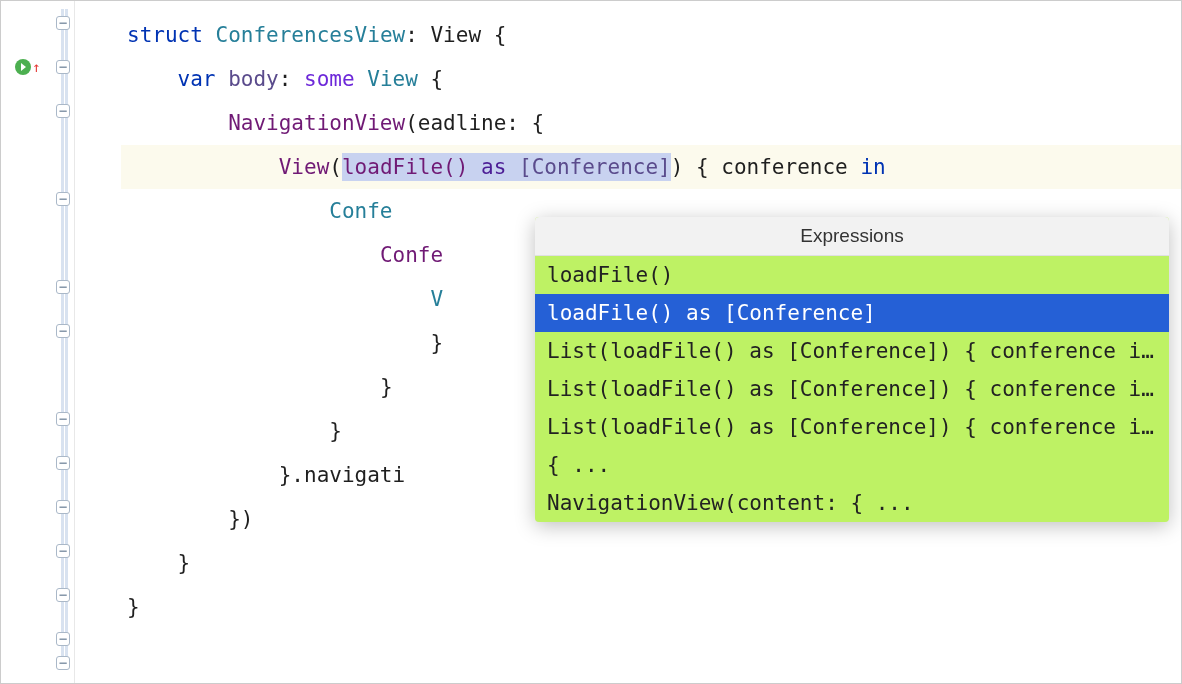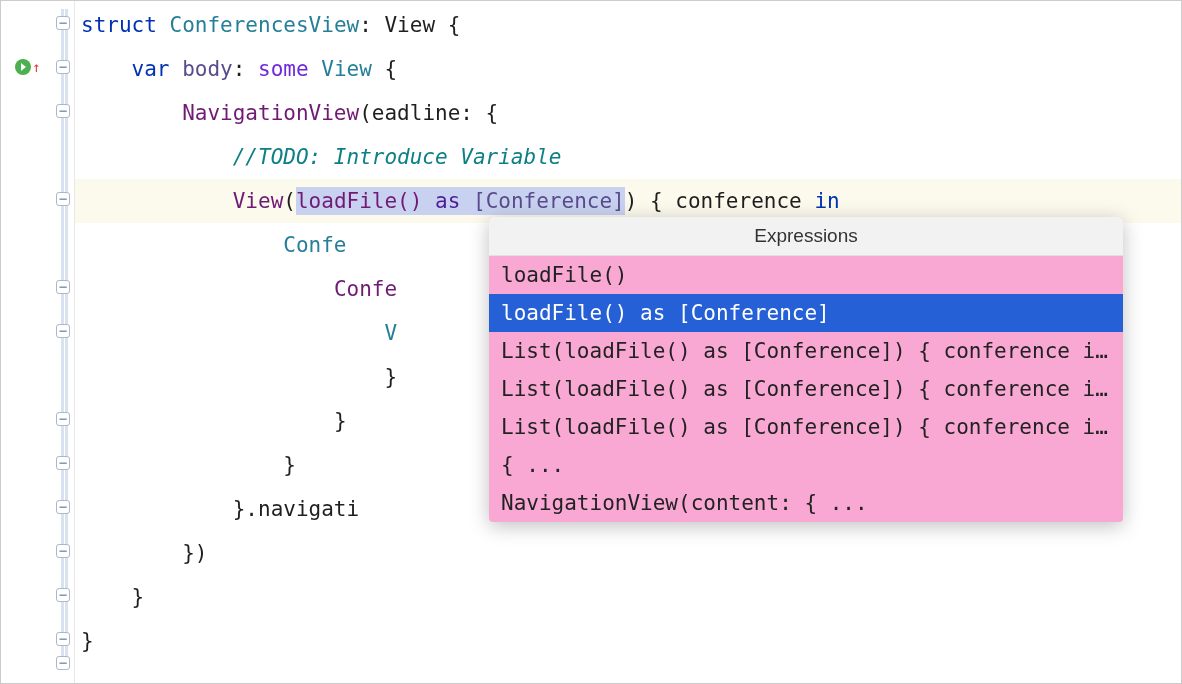--- a/index.html
+++ b/index.html
@@ -97,21 +97,22 @@
       content: "–";
       color: #8899ab;
       font-size: 12px;
       line-height: 1;
       font-weight: bold;
     }
     
     .code-area {
       flex: 1;
       position: relative;
-      padding-top: 2px;
+      padding-top: 12px;
+      margin-left: 46px;
     }
     
     .code-line {
       height: 44px;
       line-height: 44px;
       white-space: pre;
       padding-left: 6px;
     }
     
     .highlighted-line {
@@ -132,21 +133,21 @@
     .selection-highlight {
       background: #c8d2f0;
       padding: 2px 0;
     }
     
     .popup {
       position: absolute;
       left: 414px;
       top: 216px;
       width: 634px;
-      background: #f9a8d4;
+      background: #bef264;
       box-shadow: 0 4px 20px rgba(0,0,0,0.25);
       border-radius: 4px;
       overflow: hidden;
       z-index: 100;
       font-family: -apple-system, BlinkMacSystemFont, 'Segoe UI', sans-serif;
     }
     
     .popup-header {
       background: #f2f2f2;
       border-bottom: 1px solid #e0e0e0;
@@ -200,21 +201,20 @@
     </div>
   </div>
 
   <div class="code-area">
     <div class="code-line"><span class="kw-struct">struct</span> <span class="type-name">ConferencesView</span><span class="plain">: View {</span></div>
 
     <div class="code-line">    <span class="kw-var">var</span> <span class="identifier">body</span><span class="plain">:</span> <span class="kw-some">some</span> <span class="type-name">View</span> <span class="plain">{</span></div>
 
     <div class="code-line">        <span class="dark">NavigationView</span><span class="plain">(eadline: {</span></div>
 
-    <div class="code-line">            <span class="comment-todo">//TODO: Introduce Variable</span></div>
 
     <div class="code-line highlighted-line">            <span class="dark">View</span><span class="plain">(</span><span class="selection-highlight"><span class="dark">loadFile()</span> <span class="kw-as">as</span> <span class="identifier">[Conference]</span></span><span class="plain">) { conference</span> <span class="kw-in">in</span></div>
 
     <div class="code-line">                <span class="type-name">Confe</span></div>
 
     <div class="code-line">                    <span class="dark">Confe</span></div>
 
     <div class="code-line">                        <span class="type-name">V</span></div>
 
     <div class="code-line">                        <span class="plain">}</span>                                            <span class="plain">eadline)</span></div>

